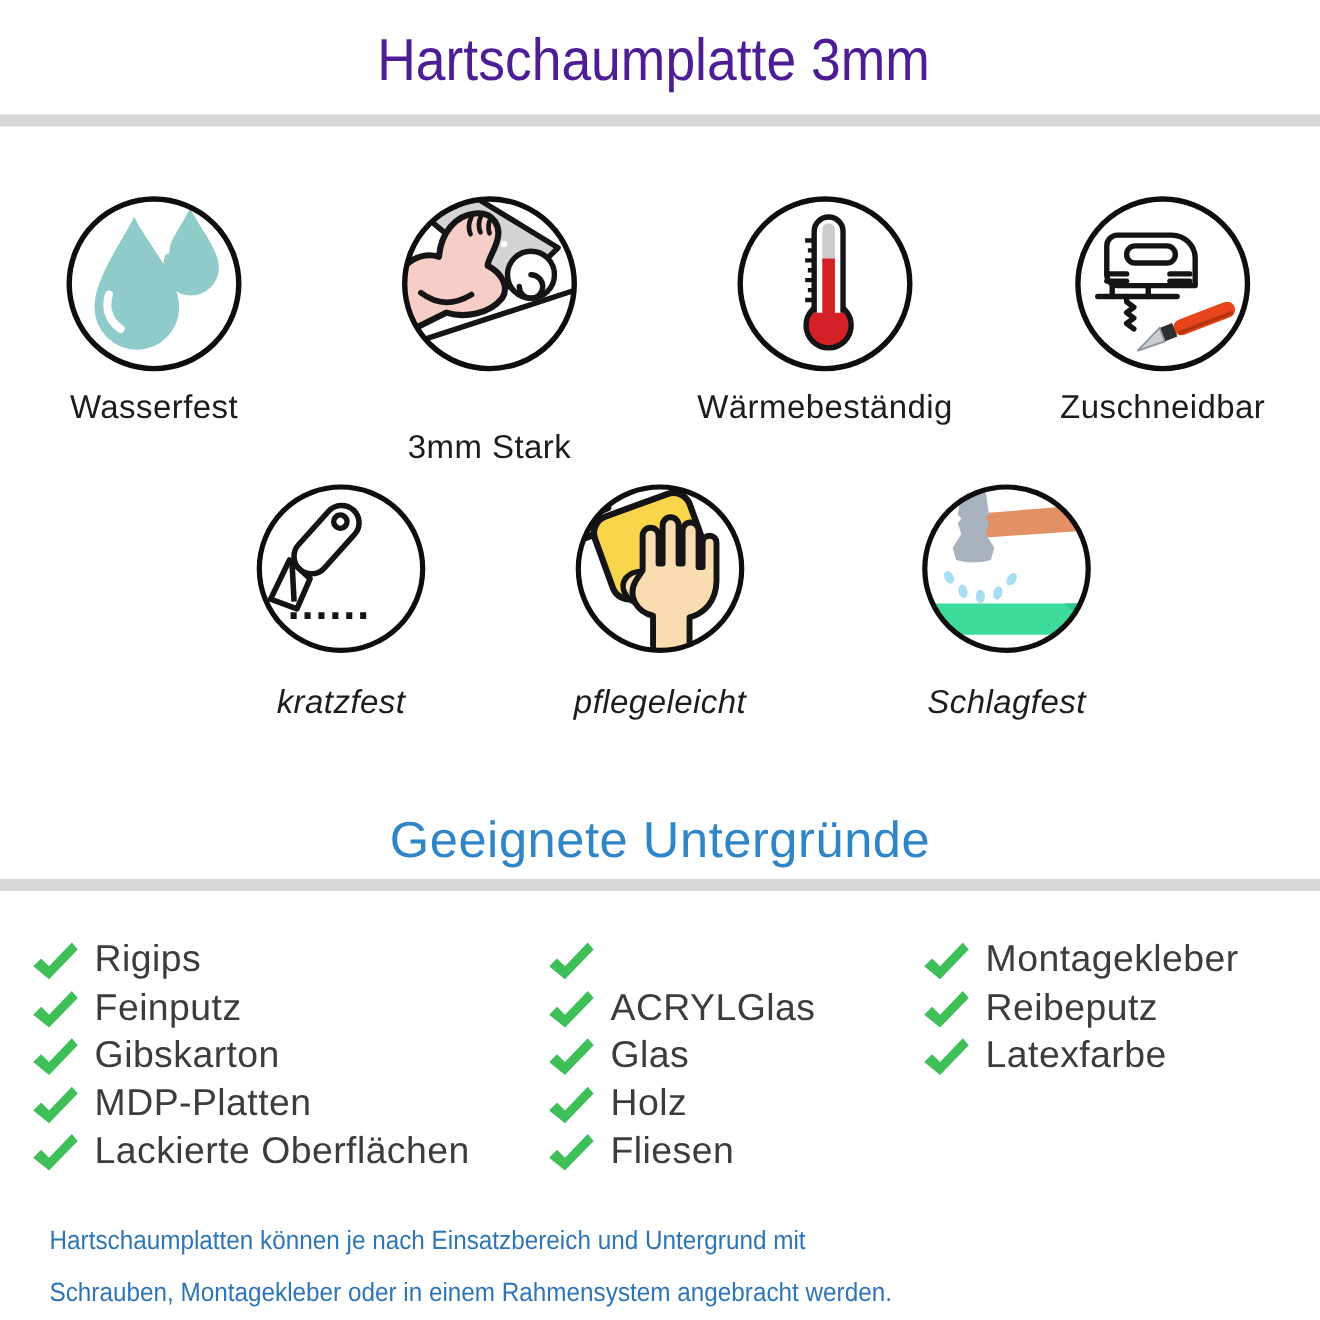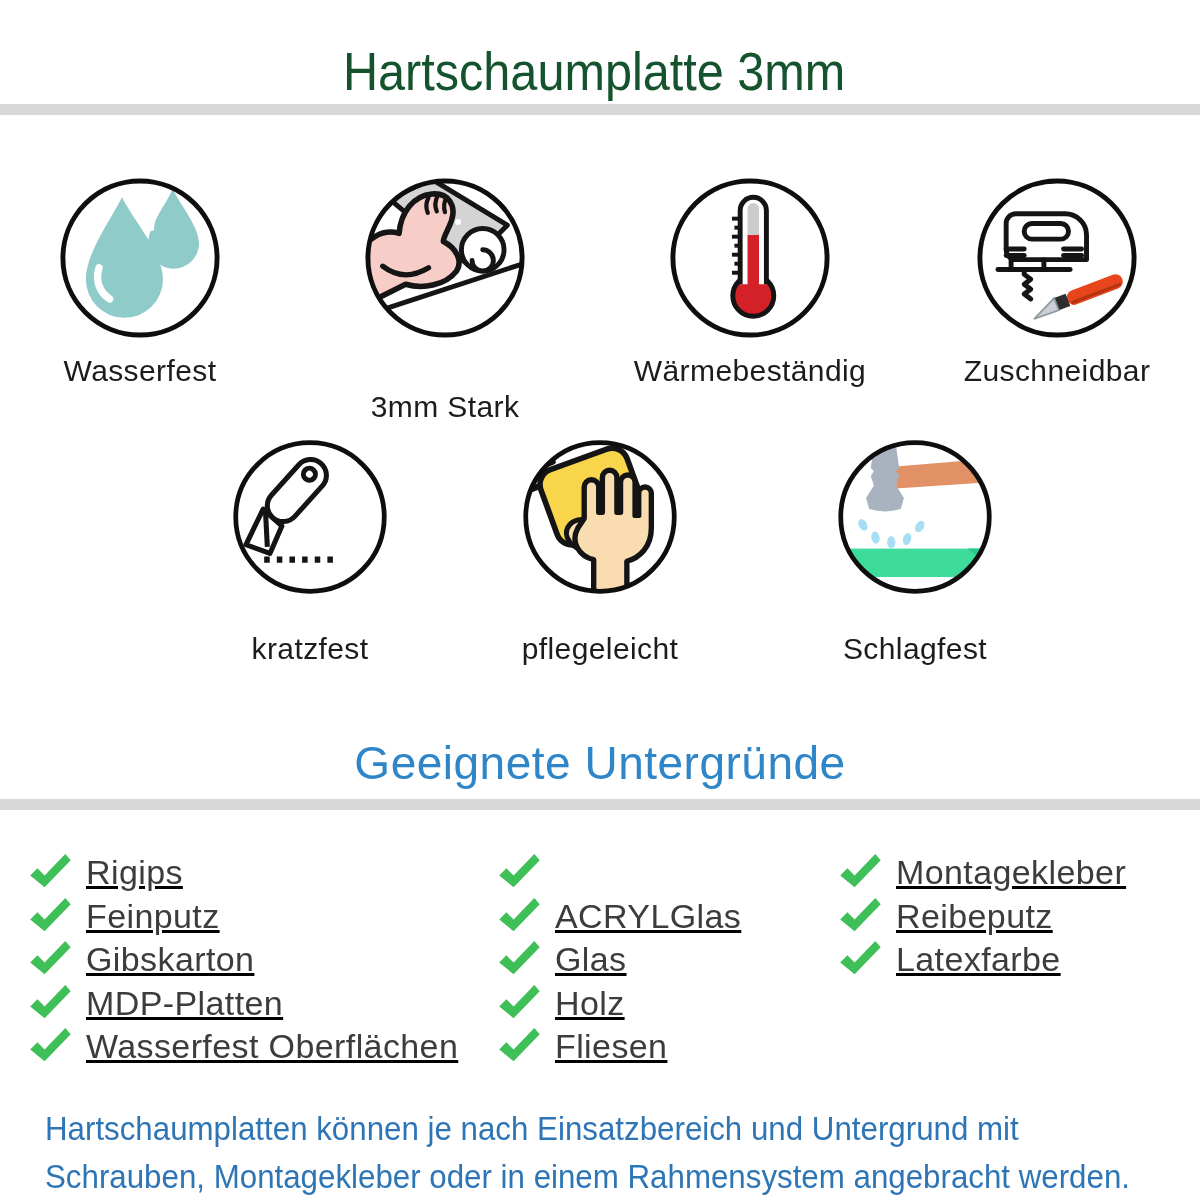--- a/index.html
+++ b/index.html
@@ -1,60 +1,60 @@
 <!DOCTYPE html>
 <html><head>
 <meta charset="utf-8">
 <style>
   html,body { margin:0; padding:0; background:#ffffff; }
   .page {
     position:relative; width:1200px; height:1200px; overflow:hidden;
     background:#ffffff; font-family:"Liberation Sans", sans-serif;
   }
   .title {
-    position:absolute; top:40px; left:0; width:1188px; text-align:center;
-    font-size:54px; font-weight:400; color:#14532d; margin:0;
+    position:absolute; top:24px; left:0; width:1188px; text-align:center;
+    font-size:54px; font-weight:400; color:#4c1d95; margin:0;
   }
   .condensed { display:inline-block; transform:scaleX(0.9); transform-origin:center; white-space:nowrap; }
   .condensed-left { display:inline-block; transform:scaleX(0.92); transform-origin:left center; white-space:nowrap; }
   .divider { position:absolute; left:0; width:1200px; height:11px; background:#d8d8d8; }
   .divider.d1 { top:104px; }
   .divider.d2 { top:799px; }
 
   .feature { position:absolute; width:250px; display:flex; flex-direction:column; align-items:center; }
   .feature .icon { display:block; }
   .row1 .icon { width:164px; height:164px; }
   .row2 .icon { width:158px; height:158px; }
   .feature-label {
     margin-top:14px; font-size:30px; color:#1c1c1c; letter-spacing:0.4px; text-align:left; white-space:nowrap;
   }
-  .row2 .feature-label { margin-top:36px; }
+  .row2 .feature-label { margin-top:26px;font-style:italic; }
   .f1 { left:15px;  top:176px; }
   .f2 { left:320px; top:176px;gap:36px; }
   .f3 { left:625px; top:176px; }
   .f4 { left:932px; top:176px; }
   .f5 { left:185px; top:438px; }
   .f6 { left:475px; top:438px; }
   .f7 { left:790px; top:438px; }
 
   .heading2 {
     position:absolute; top:736px; left:0; width:1200px; text-align:center;
     font-size:46px; font-weight:400; color:#2e86c8; margin:0; letter-spacing:0.5px;
   }
 
   .substrate-col { position:absolute; top:853px; list-style:none; margin:0; padding:0; }
   .col1 { left:28px; }
   .col2 { left:497px; }
   .col3 { left:838px; }
-  .substrate-item { display:flex; align-items:flex-start; height:39px; margin-bottom:4.5px;text-decoration:underline; }
+  .substrate-item { display:flex; align-items:flex-end; height:39px; margin-bottom:4.5px; }
   .check { width:44px; height:36px; flex:0 0 44px; margin-right:14px; }
   .substrate-label { font-size:34px; color:#3c3c3c; letter-spacing:0.4px; white-space:nowrap; }
 
   .note { position:absolute; left:45px; top:1104px; width:1140px; color:#2e75b6; }
-  .note-line { font-size:34px; line-height:48px; }
+  .note-line { font-size:24px; line-height:48px; }
 </style>
 </head>
 <body>
 
 <div class="page">
 
   <h1 class="title"><span class="condensed">Hartschaumplatte 3mm</span></h1>
   <div class="divider d1"></div>
 
   <div class="feature row1 f1">
@@ -233,21 +233,21 @@
     <li class="substrate-item">
       <svg class="check" viewBox="0 0 48 40">
           <polygon points="2,25 10,17 18,25 41,1 47,8 18,38" fill="#3fbf57"></polygon>
         </svg>
       <span class="substrate-label">MDP-Platten</span>
     </li>
     <li class="substrate-item">
       <svg class="check" viewBox="0 0 48 40">
           <polygon points="2,25 10,17 18,25 41,1 47,8 18,38" fill="#3fbf57"></polygon>
         </svg>
-      <span class="substrate-label">Wasserfest Oberflächen</span>
+      <span class="substrate-label">Lackierte Oberflächen</span>
     </li>
   </ul>
 
   <ul class="substrate-col col2">
     <li class="substrate-item">
       <svg class="check" viewBox="0 0 48 40">
           <polygon points="2,25 10,17 18,25 41,1 47,8 18,38" fill="#3fbf57"></polygon>
         </svg>
     </li>
     <li class="substrate-item">

